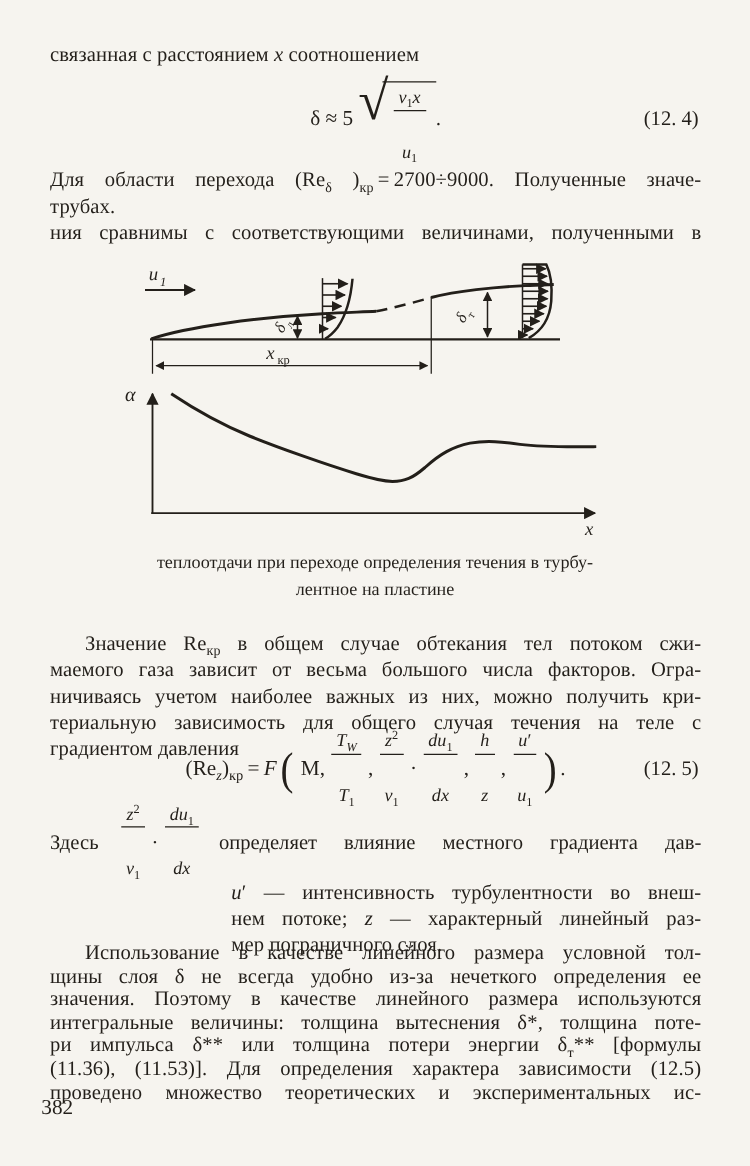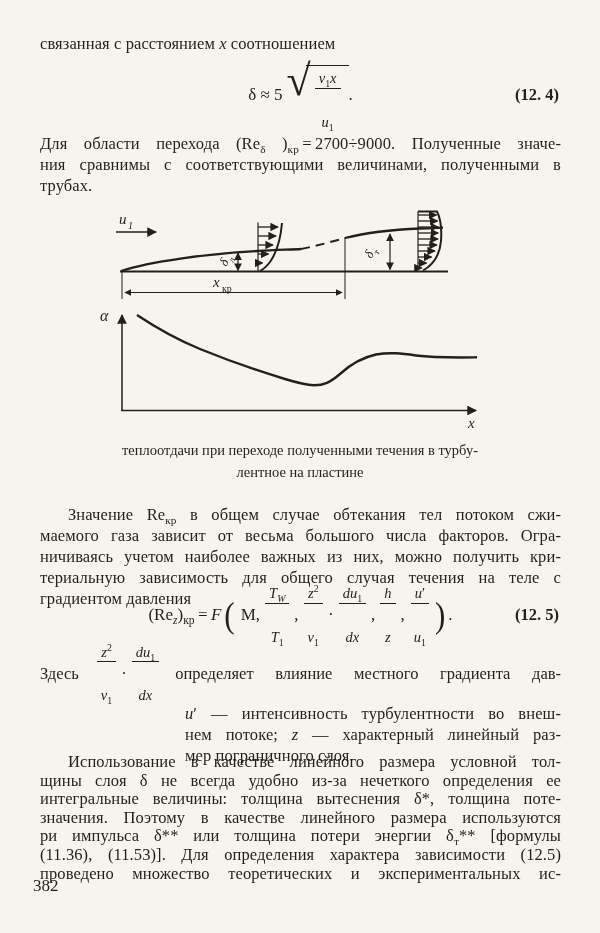--- a/index.html
+++ b/index.html
@@ -19,21 +19,21 @@
     letter-spacing:.1px;
   }
   .ln.lastln{text-align-last:left;}
   .ln.first{text-indent:28px;}
   sub,sup{line-height:0;font-size:.68em;}
   i{font-style:italic;}
 
   
   .formula{position:absolute;left:40px;width:521px;display:flex;align-items:center;justify-content:center;}
   .fx{display:inline-flex;align-items:center;font-size:17px;}
-  .eqtag{position:absolute;right:2px;top:50%;transform:translateY(-50%);font-size:16.5px;font-weight:bold;}
+  .eqtag{position:absolute;right:2px;top:50%;transform:translateY(-50%);font-size:16.5px;}
   .frac{display:inline-flex;flex-direction:column;align-items:center;font-size:14.5px;line-height:1.12;margin:0 2px;vertical-align:middle;gap:24px;}
   .frac .num{border-bottom:1.3px solid #231f1a;padding:0 4px 1px;}
   .frac .den{padding:1px 4px 0;}
   .sqrt{display:inline-flex;align-items:flex-start;margin-left:4px;}
   .sqrt .sign{font-size:44px;line-height:.82;font-weight:400;transform:translateY(3px);}
   .sqrt .rad{border-top:1.7px solid #231f1a;margin-left:-5px;margin-top:5px;padding:4px 6px 0 7px;}
   .bigp{font-size:31px;font-weight:300;line-height:0;display:inline-block;transform:scaleY(1.18);margin:0 3px;}
   .fsep{margin:0 3px;}
 
   
@@ -70,22 +70,22 @@
           </span>
         </span>
       </span>
       <span>.</span>
     </span>
     <span class="eqtag">(12. 4)</span>
   </div>
 
   <div class="para" style="top:133px">
     <div class="ln">Для области перехода (Re<sub>δ</sub> )<sub>кр</sub> = 2700÷9000. Полученные значе-</div>
+    <div class="ln lastln">трубах.</div>
     <div class="ln">ния сравнимы с соответствующими величинами, полученными в</div>
-    <div class="ln lastln">трубах.</div>
   </div>
 
   <svg style="position:absolute;left:0;top:200px" width="600" height="237" viewBox="0 0 600 237">
     <defs>
       <marker id="ah" viewBox="0 0 10 10" refX="9" refY="5" markerWidth="6.5" markerHeight="6.5" orient="auto-start-reverse">
         <path d="M0,0 L10,5 L0,10 z" fill="#231f1a"></path>
       </marker>
     </defs>
 
     <g stroke="#231f1a" fill="none">
@@ -151,21 +151,21 @@
     <g stroke="#231f1a" fill="none">
       <line x1="122" y1="211" x2="122" y2="115" stroke-width="1.5" marker-end="url(#ah)"></line>
       <line x1="121" y1="210.5" x2="476" y2="210.5" stroke-width="1.5" marker-end="url(#ah)"></line>
       <text x="100" y="121" font-size="16" font-style="italic" stroke="none" fill="#231f1a">α</text>
       <text x="468" y="228" font-size="15" font-style="italic" stroke="none" fill="#231f1a">x</text>
       <path d="M137,115 C155,127 178,140 200,149 C222,158 262,172 285,179 C298,183 306,185 314,185.2 C324,185.2 330,182.5 340,174 C352,163 362,157.5 376,154.5 C390,152 402,153.5 416,155.5 C436,158 462,157.5 477,157.3" stroke-width="2.4"></path>
     </g>
   </svg>
 
   <div class="caption" style="top:439px">
-    <div class="cap-ln">теплоотдачи при переходе полученными течения в турбу-</div>
+    <div class="cap-ln">теплоотдачи при переходе определения течения в турбу-</div>
     <div class="cap-ln">лентное на пластине</div>
   </div>
 
   <div class="para" style="top:504px">
     <div class="ln first">Значение Re<sub>кр</sub> в общем случае обтекания тел потоком сжи-</div>
     <div class="ln">маемого газа зависит от весьма большого числа факторов. Огра-</div>
     <div class="ln">ничиваясь учетом наиболее важных из них, можно получить кри-</div>
     <div class="ln">териальную зависимость для общего случая течения на теле с</div>
     <div class="ln lastln">градиентом давления</div>
   </div>
@@ -222,21 +222,21 @@
     <div class="p4block">
       <div class="ln"><i>u</i>′ — интенсивность турбулентности во внеш-</div>
       <div class="ln">нем потоке; <i>z</i> — характерный линейный раз-</div>
       <div class="ln lastln">мер пограничного слоя.</div>
     </div>
   </div>
 
   <div class="para" style="top:753px">
     <div class="ln first" style="line-height:18.6px">Использование в качестве линейного размера условной тол-</div>
     <div class="ln" style="line-height:18.6px">щины слоя δ не всегда удобно из-за нечеткого определения ее</div>
+    <div class="ln" style="line-height:18.6px">значения. Поэтому в качестве линейного размера используются</div>
     <div class="ln" style="line-height:18.6px">интегральные величины: толщина вытеснения δ*, толщина поте-</div>
-    <div class="ln" style="line-height:18.6px">значения. Поэтому в качестве линейного размера используются</div>
     <div class="ln" style="line-height:18.6px">ри импульса δ** или толщина потери энергии δ<sub>т</sub>** [формулы</div>
     <div class="ln" style="line-height:18.6px">(11.36), (11.53)]. Для определения характера зависимости (12.5)</div>
     <div class="ln" style="line-height:18.6px">проведено множество теоретических  и экспериментальных ис-</div>
   </div>
 
   <div class="pagenum">382</div>
 </div>
 
 </body></html>

